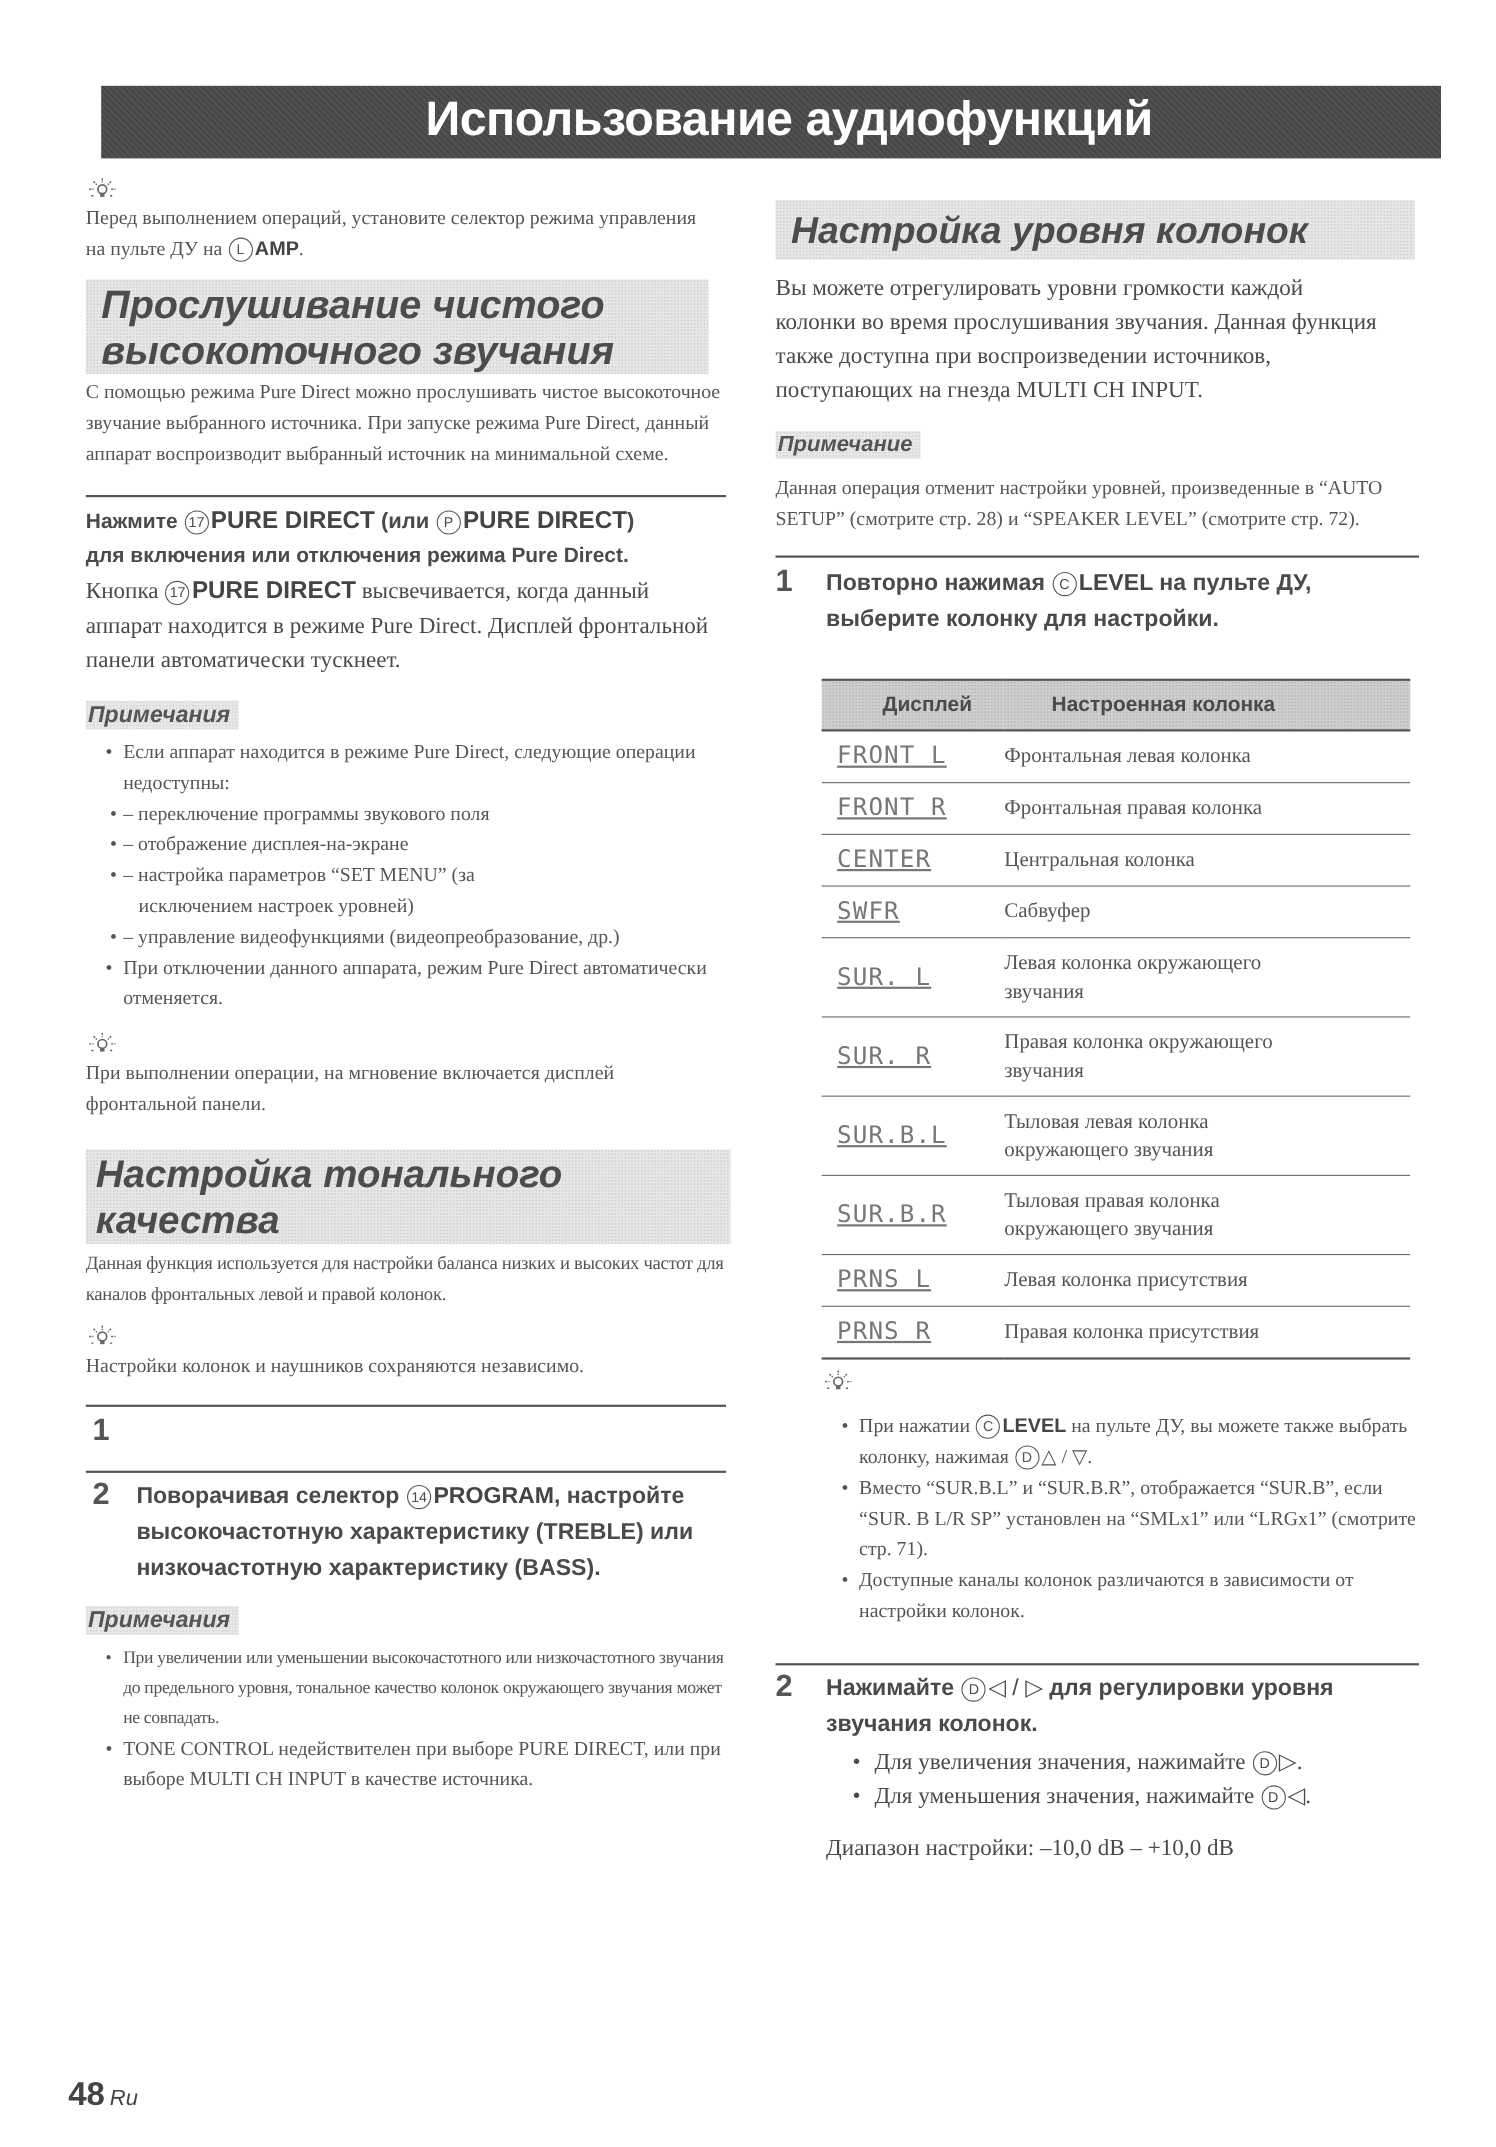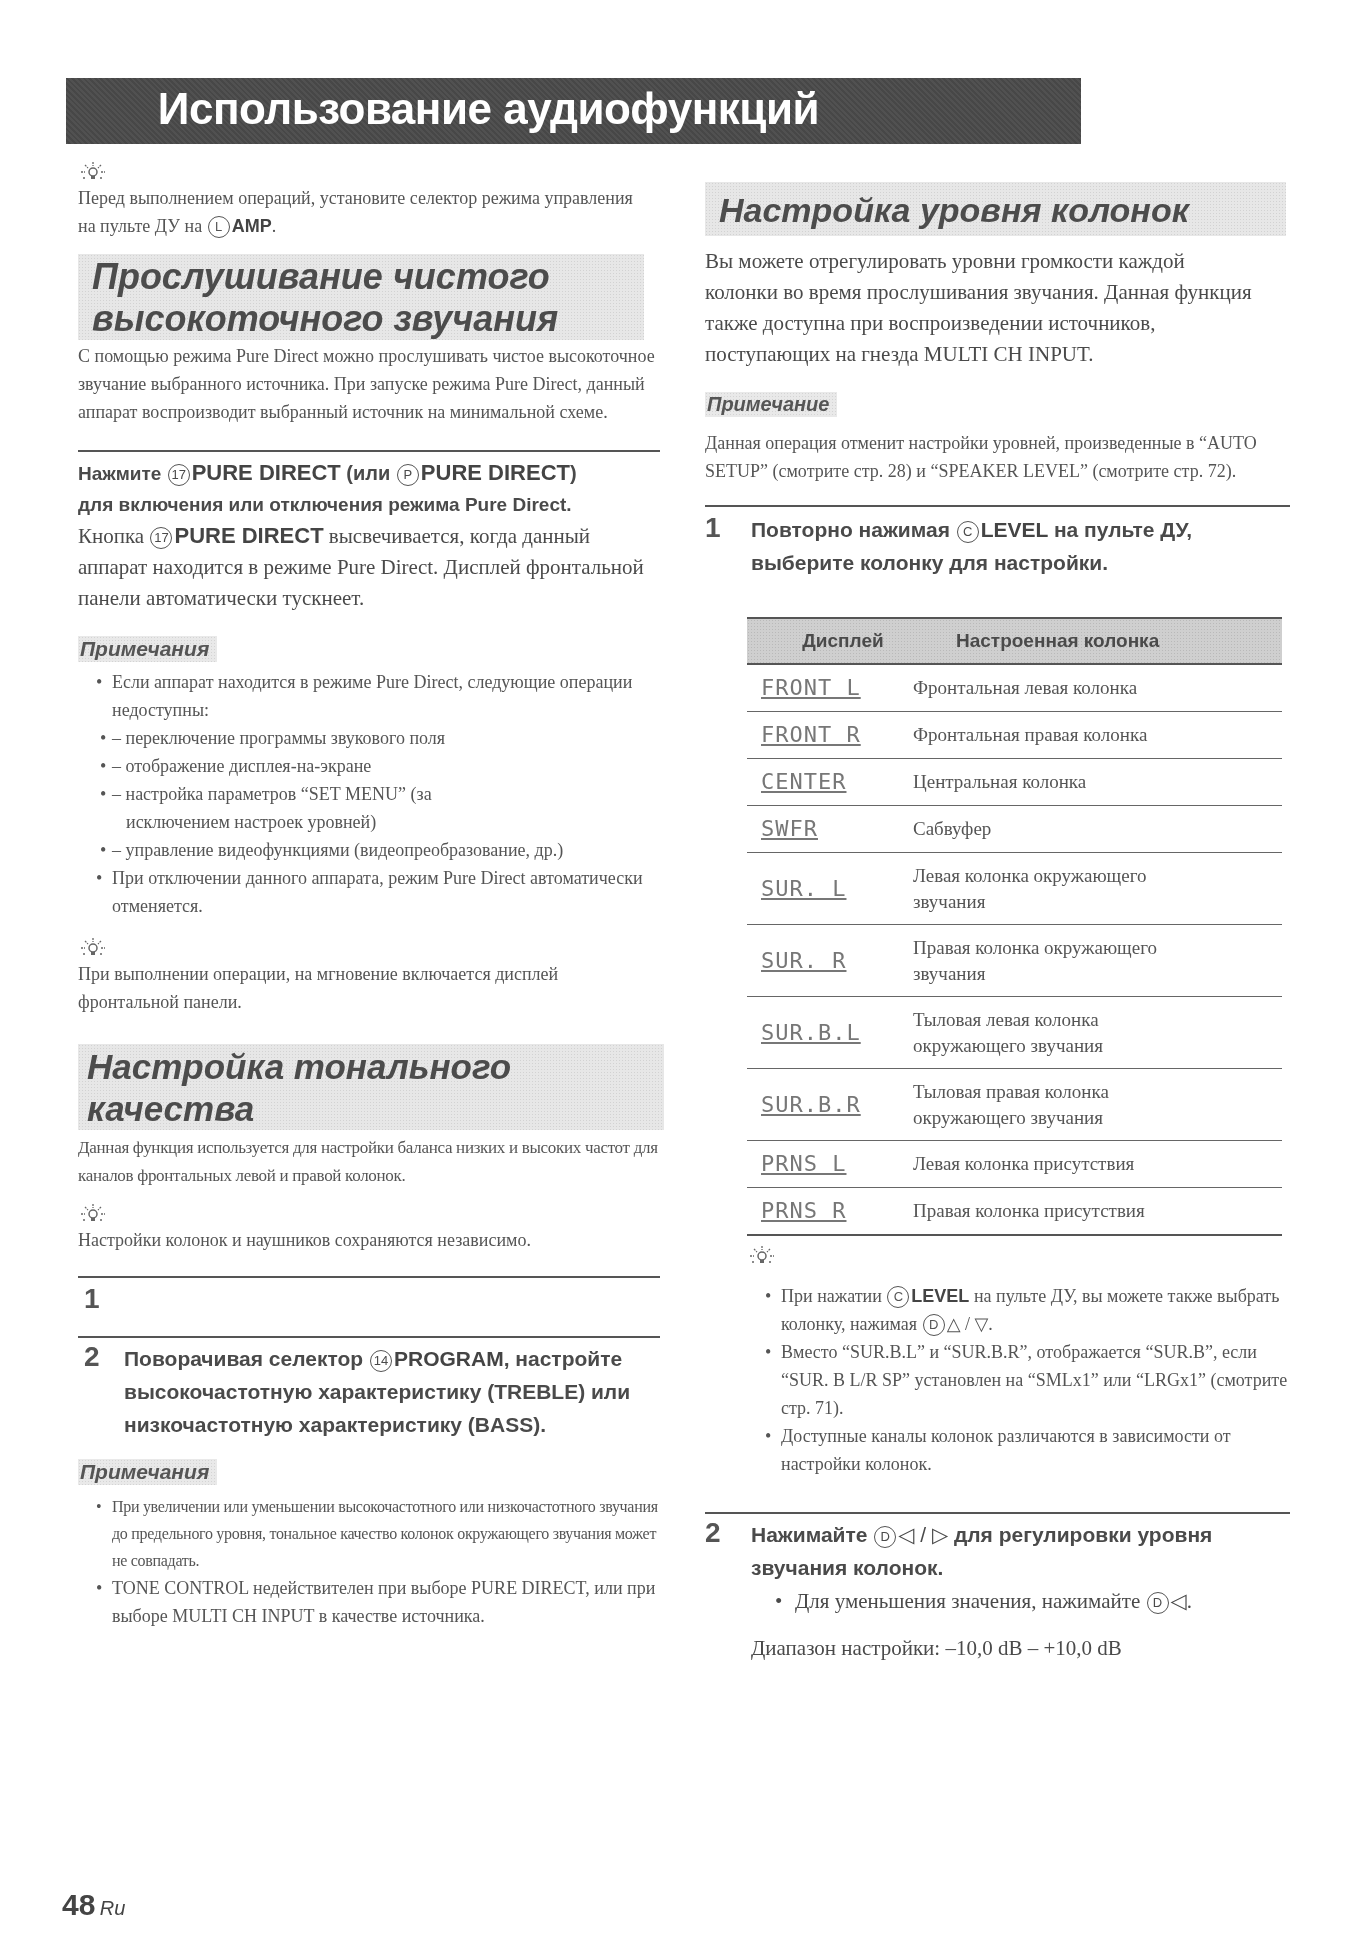--- a/index.html
+++ b/index.html
@@ -1,17 +1,17 @@
 <!DOCTYPE html>
 <html><head>
 <meta charset="utf-8">
 <style>
   html, body { margin: 0; padding: 0; }
   body { width: 1360px; height: 1952px; background: #ffffff; position: relative; overflow: hidden; color: #3a3a3a; font-family: "Liberation Serif", serif; }
-  .banner { position: absolute; left: 66px; top: 78px; width: 1015px; height: 66px; background: #4a4a4a; background-image: repeating-linear-gradient(45deg, rgba(255,255,255,0.04) 0 2px, rgba(0,0,0,0.04) 2px 4px); }
+  .banner { position: absolute; left: 92px; top: 78px; width: 1218px; height: 66px; background: #4a4a4a; background-image: repeating-linear-gradient(45deg, rgba(255,255,255,0.04) 0 2px, rgba(0,0,0,0.04) 2px 4px); }
   .banner-title { position: absolute; right: 262px; top: 6px; font-family: "Liberation Sans", sans-serif; font-weight: bold; font-size: 44px; color: #ffffff; letter-spacing: -0.5px; white-space: nowrap; }
   .col { position: absolute; }
   .col-left { left: 78px; top: 160px; width: 585px; }
   .col-right { left: 705px; top: 160px; width: 585px; }
   .tip-icon { display: block; width: 30px; height: 22px; margin: 0 0 2px 0; }
   .p-small { font-size: 18px; line-height: 28px; margin: 0; color: #555; }
   .p-med { font-size: 21px; line-height: 31px; margin: 0; color: #4a4a4a; }
   .section-head { display: inline-block; background: #e7e7e7; background-image: radial-gradient(#d2d2d2 0.8px, transparent 1px); background-size: 3px 3px; font-family: "Liberation Sans", sans-serif; font-weight: bold; font-style: italic; color: #4c4c4c; padding: 2px 12px 0 14px; }
   .sh-big { font-size: 36px; line-height: 42px; }
   .notes-head { display: inline-block; background: #e9e9e9; background-image: radial-gradient(#d4d4d4 0.8px, transparent 1px); background-size: 3px 3px; font-family: "Liberation Sans", sans-serif; font-weight: bold; font-style: italic; font-size: 21px; color: #555; padding: 1px 8px 1px 2px; }
@@ -214,20 +214,21 @@
   </div>
 
   <div class="rule" style="margin-top:34px;width:585px;"></div>
   <div class="step" style="margin-top:4px;">
     <span class="step-num">2</span>
     <div style="width:540px;">
       <div class="step-text">
         <span>Нажимайте </span><span class="circ">D</span><span style="font-weight:normal;">◁ / ▷</span><span> для регулировки уровня звучания колонок.</span>
       </div>
       <ul class="bullets p-med" style="margin-top:2px;padding-left:6px;">
+        <li style="padding-left:22px;"><span>Для увеличения значения, нажимайте </span><span class="circ">D</span><span>▷.</span></li>
         <li style="padding-left:22px;"><span>Для уменьшения значения, нажимайте </span><span class="circ">D</span><span>◁.</span></li>
       </ul>
       <p class="p-med">Диапазон настройки: –10,0 dB – +10,0 dB</p>
     </div>
   </div>
 </div>
 
 <div class="page-no">
   <span class="n">48</span>
   <span class="lang">Ru</span>

